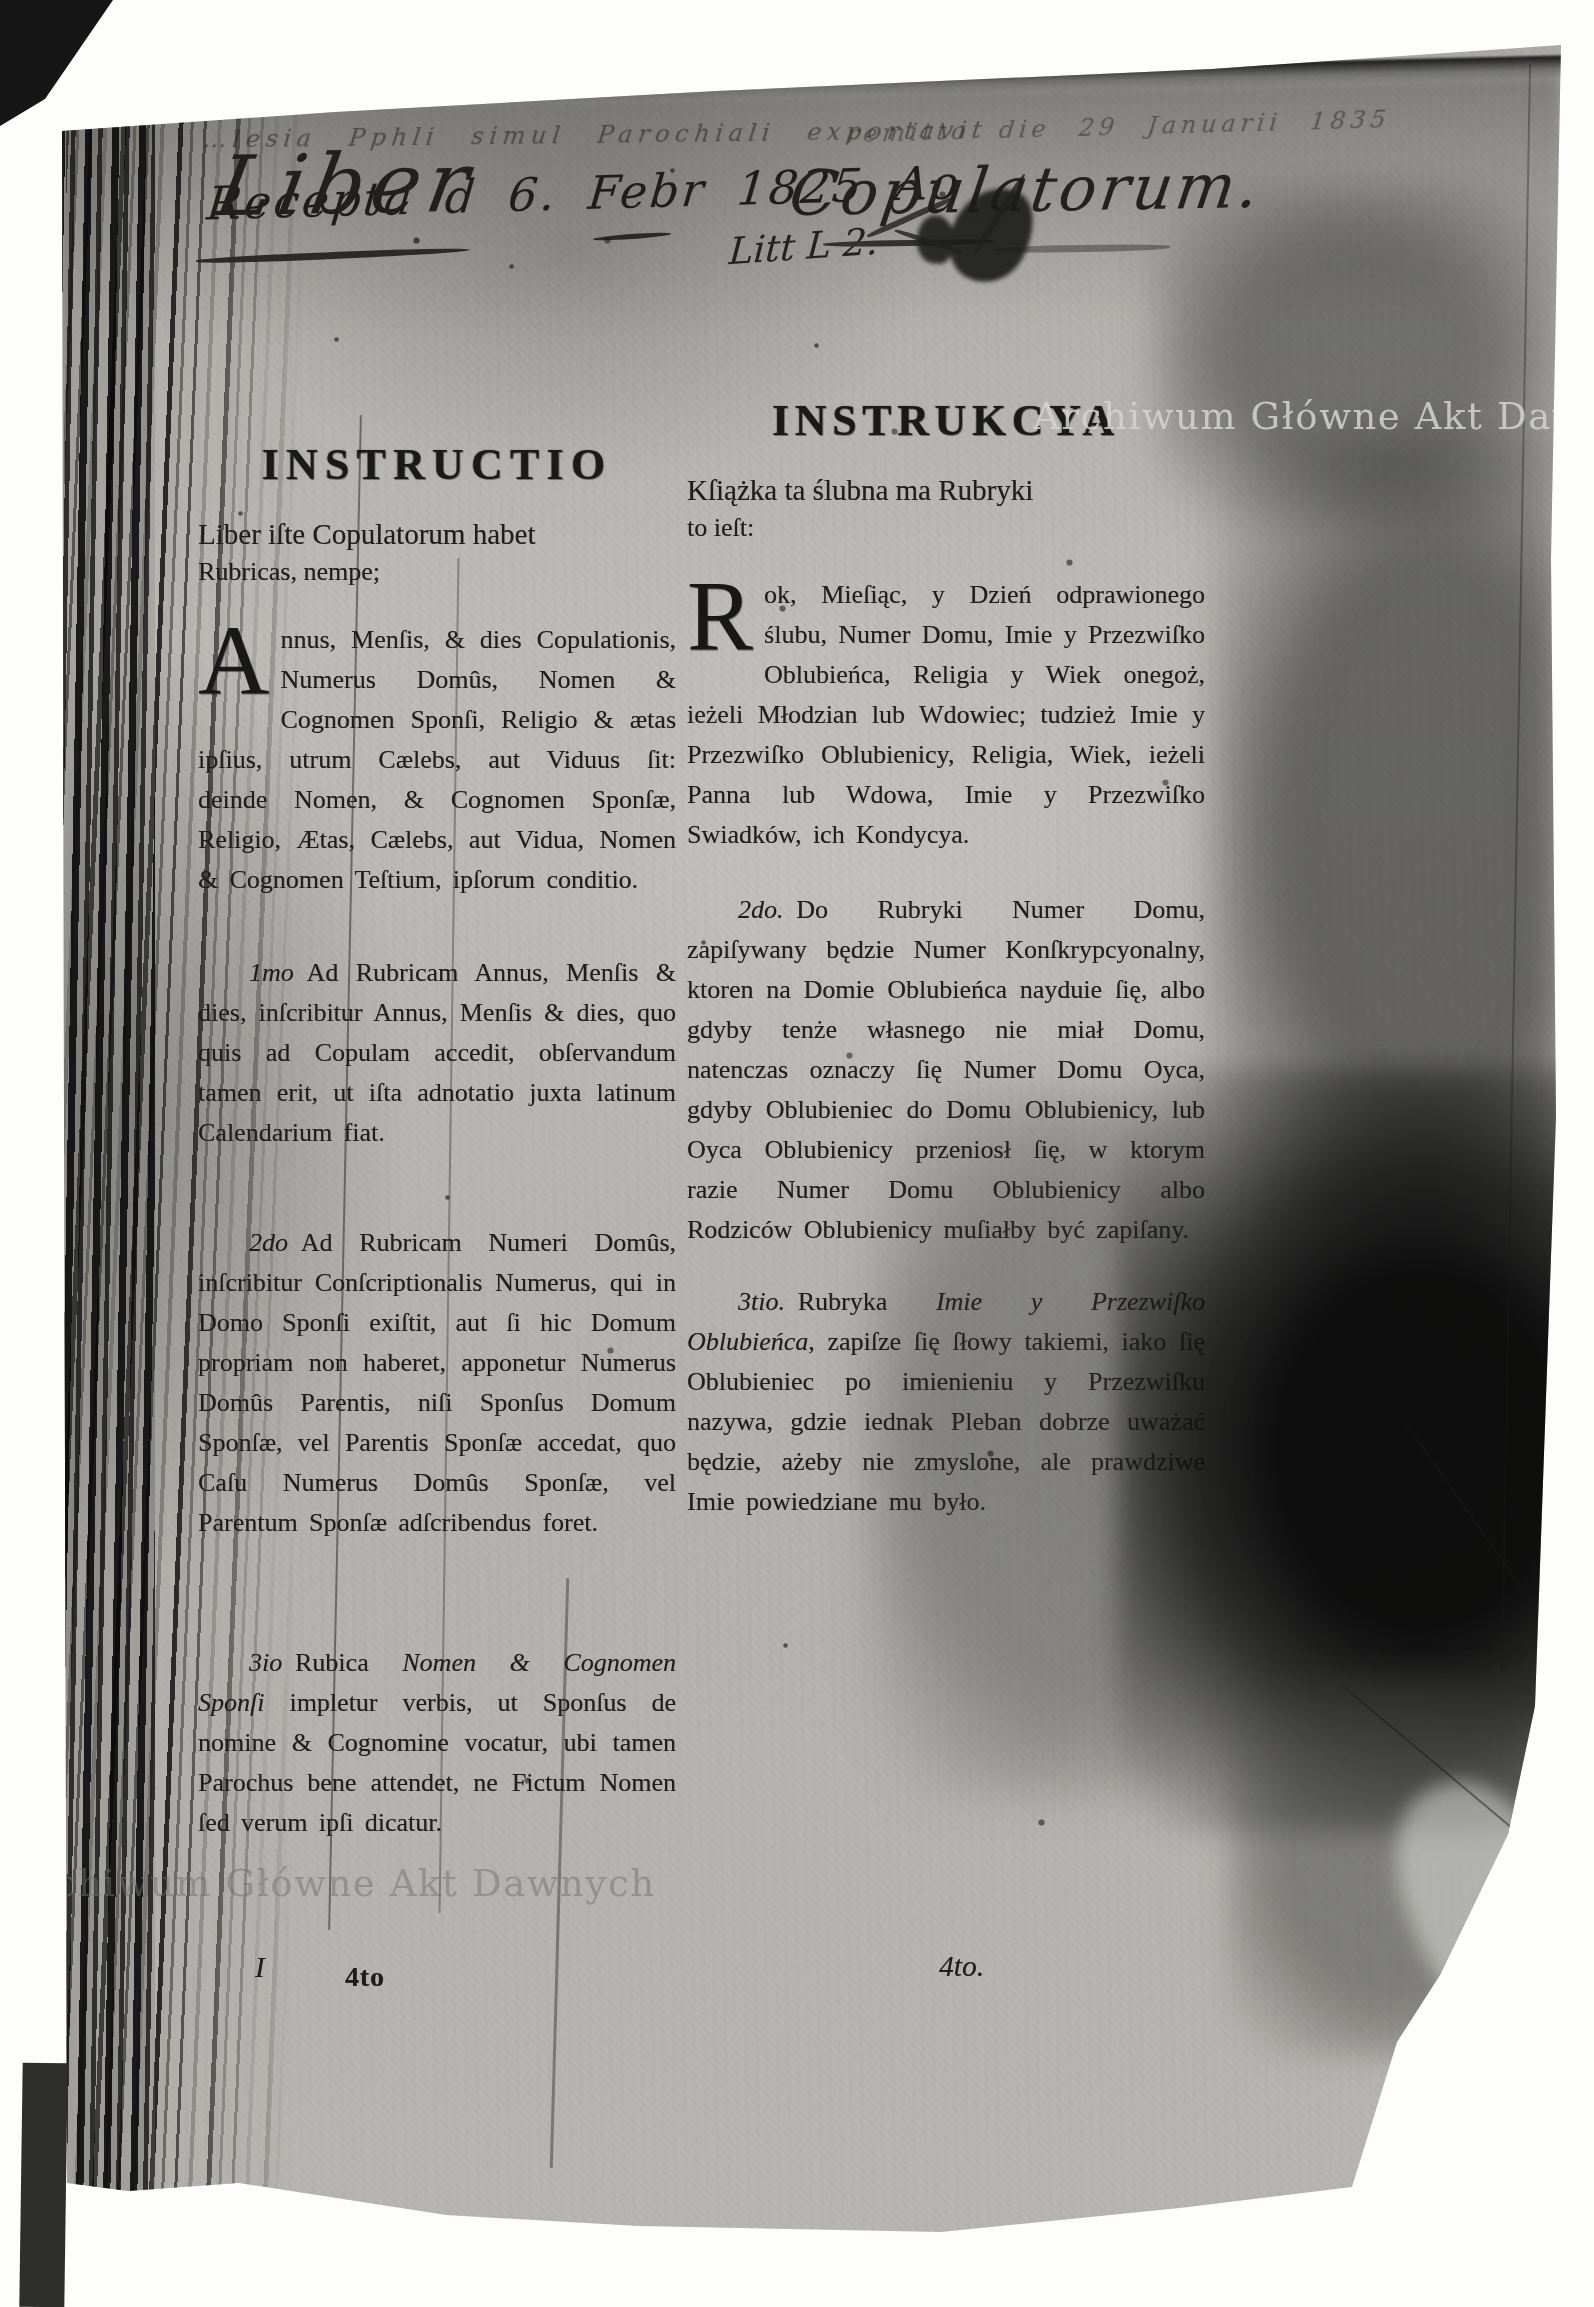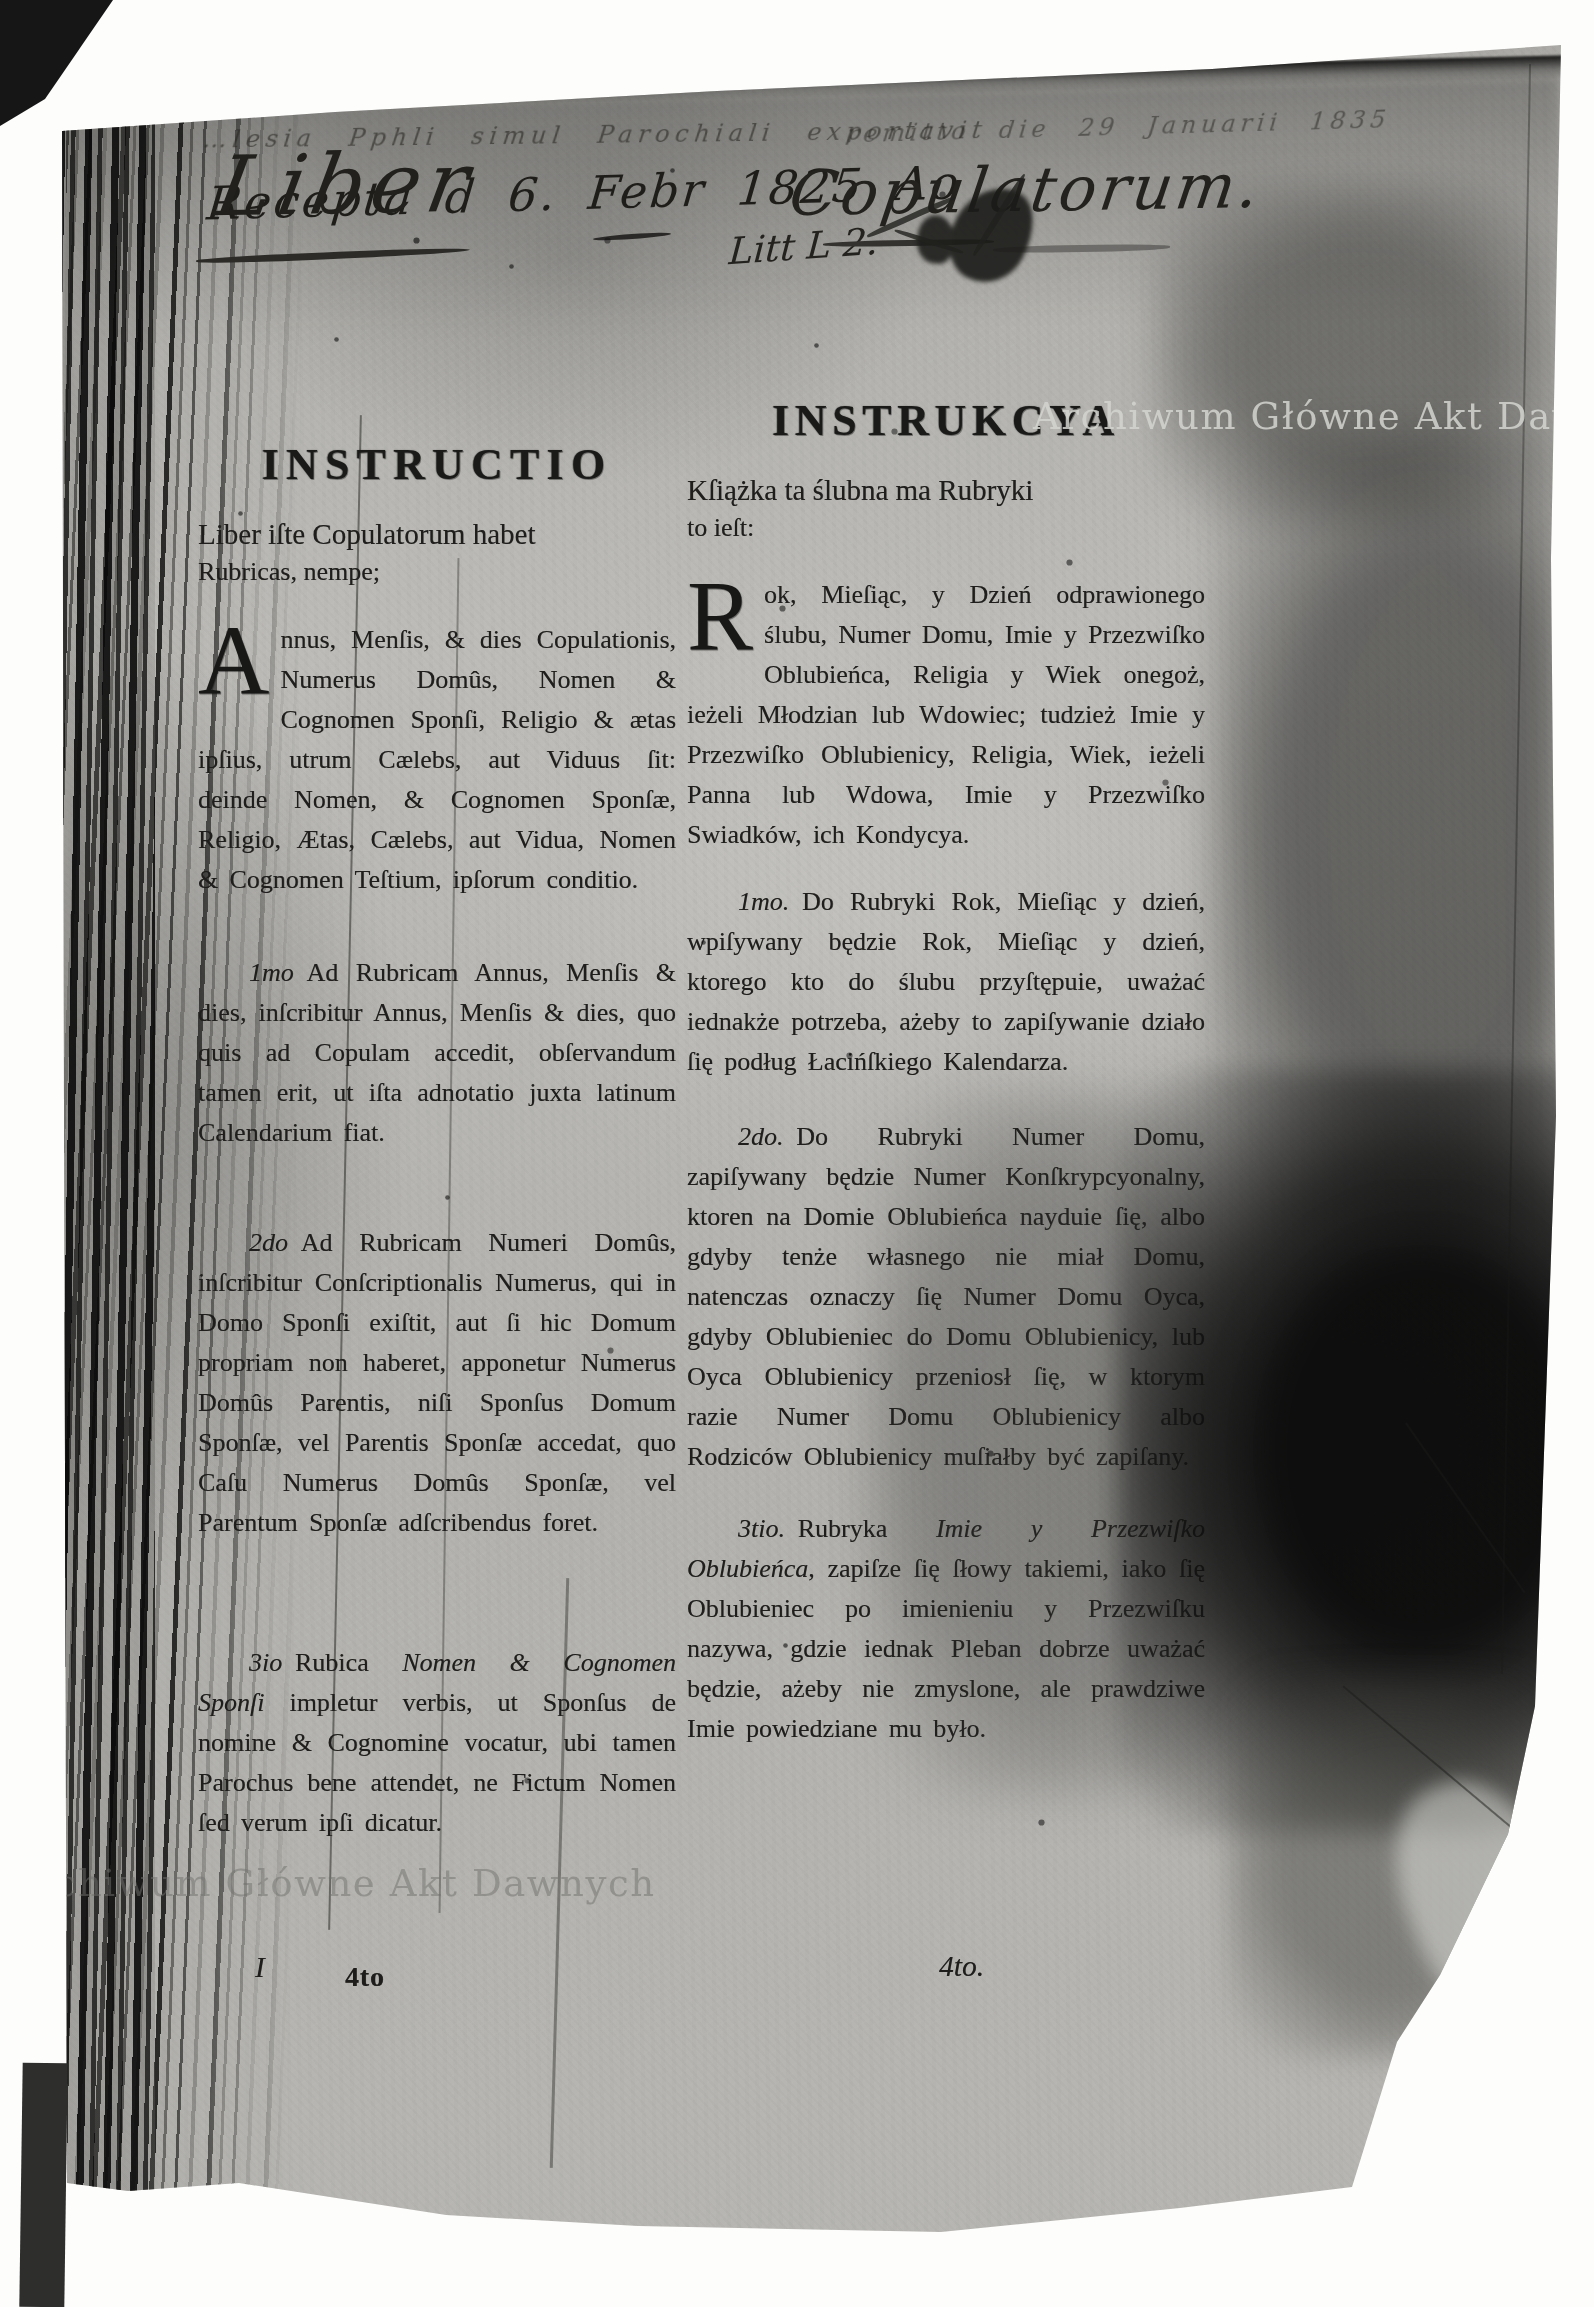--- a/index.html
+++ b/index.html
@@ -195,21 +195,20 @@
       <p class="m4 indent"><span class="pl">3io</span><span>Rubica </span><i>Nomen &amp; Cognomen Sponſi</i><span> impletur verbis, ut Sponſus de nomine &amp; Cognomine vocatur, ubi tamen Parochus bene attendet, ne Fictum Nomen ſed verum ipſi dicatur.</span></p>
     </div>
 
     <div class="col col-right">
       <div class="phead">INSTRUKCYA</div>
       <div class="psub">
         <span>Kſiążka ta ślubna ma Rubryki</span>
         <span class="l2">to ieſt:</span>
       </div>
       <p class="m1"><span class="drop">R</span><span>ok, Mieſiąc, y Dzień odprawionego ślubu, Numer Domu, Imie y Przezwiſko Oblubieńca, Religia y Wiek onegoż, ieżeli Młodzian lub Wdowiec; tudzież Imie y Przezwiſko Oblubienicy, Religia, Wiek, ieżeli Panna lub Wdowa, Imie y Przezwiſko Swiadków, ich Kondycya.</span></p>
-      <p class="m2 indent"><span class="pl">1mo.</span><span>Do Rubryki Rok, Mieſiąc y dzień, wpiſywany będzie Rok, Mieſiąc y dzień, ktorego kto do ślubu przyſtępuie, uważać iednakże potrzeba, ażeby to zapiſywanie działo ſię podług Łacińſkiego Kalendarza.</span></p>
       <p class="m3 indent"><span class="pl">2do.</span><span>Do Rubryki Numer Domu, zapiſywany będzie Numer Konſkrypcyonalny, ktoren na Domie Oblubieńca nayduie ſię, albo gdyby tenże własnego nie miał Domu, natenczas oznaczy ſię Numer Domu Oyca, gdyby Oblubieniec do Domu Oblubienicy, lub Oyca Oblubienicy przeniosł ſię, w ktorym razie Numer Domu Oblubienicy albo Rodziców Oblubienicy muſiałby być zapiſany.</span></p>
       <p class="m4 indent"><span class="pl">3tio.</span><span>Rubryka </span><i>Imie y Przezwiſko Oblubieńca</i><span>, zapiſze ſię ſłowy takiemi, iako ſię Oblubieniec po imienieniu y Przezwiſku nazywa, gdzie iednak Pleban dobrze uważać będzie, ażeby nie zmyslone, ale prawdziwe Imie powiedziane mu było.</span></p>
     </div>
 
     <div class="foot foot-sig">I</div>
     <div class="foot foot-l">4to</div>
     <div class="foot foot-r">4to.</div>
 
     <div class="stain st-top"></div>
     <div class="stain st-band"></div>

